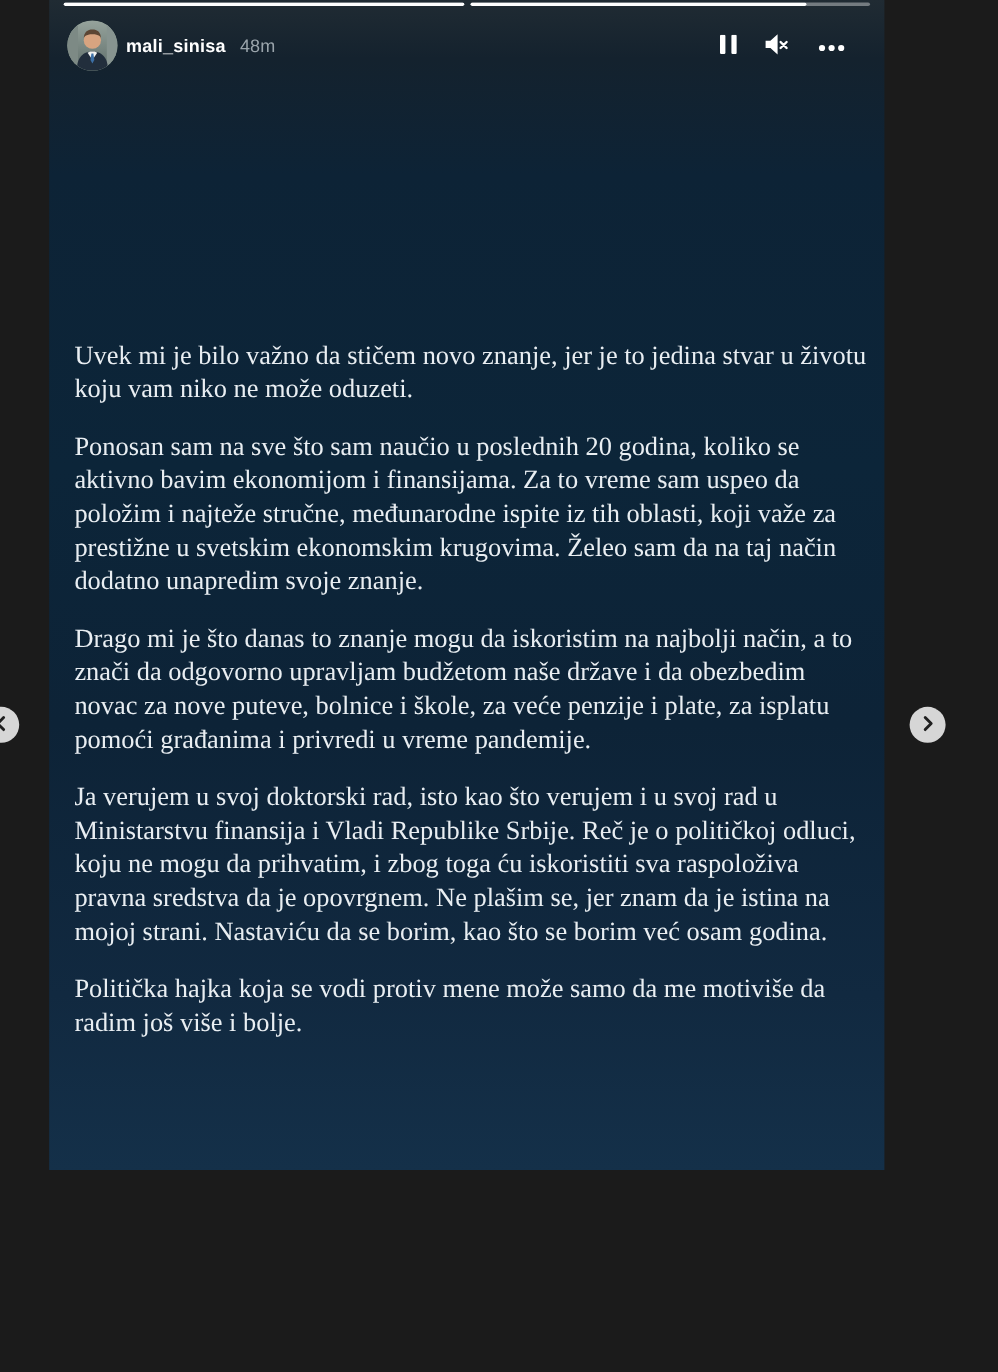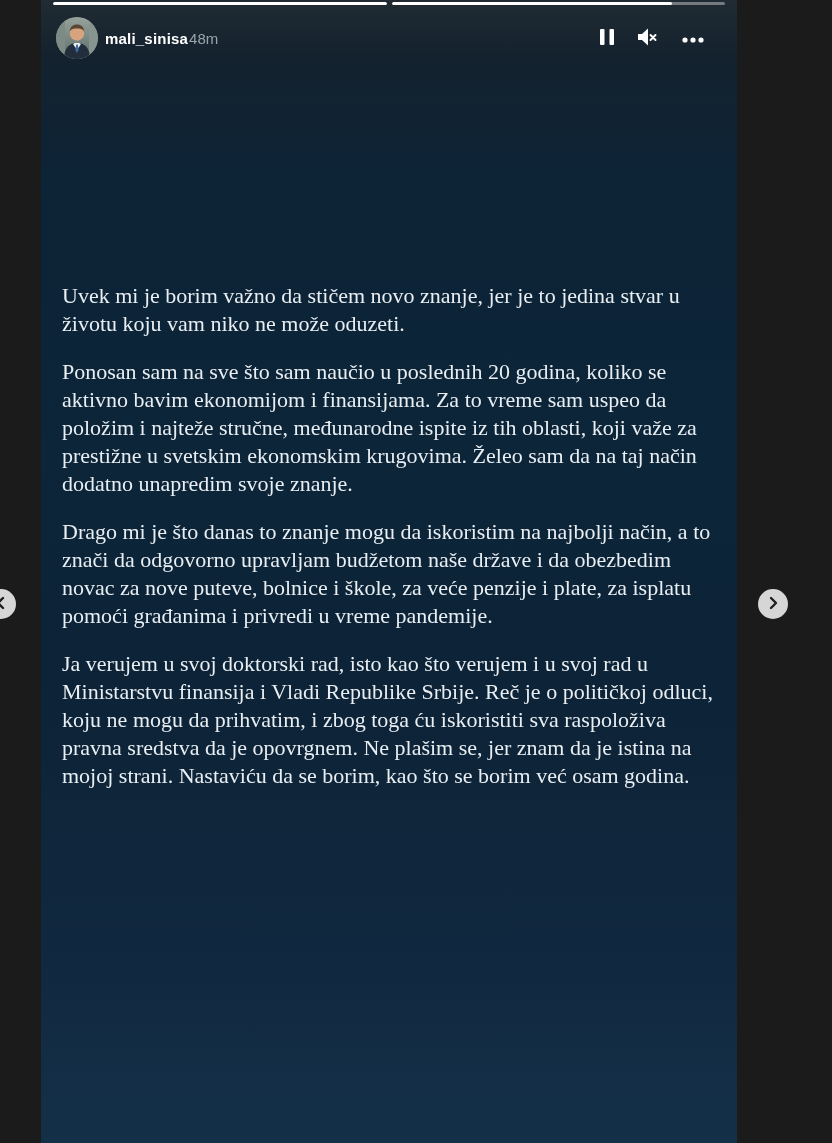--- a/index.html
+++ b/index.html
@@ -15,21 +15,21 @@
     position: relative;
     width: 832px;
     height: 1143px;
   }
   
   .story-card {
     position: absolute;
     left: 41px;
     top: 0;
     width: 696px;
-    height: 1143px;
+    height: 975px;
     background: linear-gradient(180deg,
       #202b33 0%,
       #14222e 5%,
       #0d2336 15%,
       #0c2539 40%,
       #0d2337 62%,
       #112940 85%,
       #143049 100%);
     overflow: hidden;
   }
@@ -77,21 +77,21 @@
   .avatar svg { display: block; }
   .username {
     margin-left: 7px;
     color: #ffffff;
     font-size: 15px;
     font-weight: 700;
     letter-spacing: 0.2px;
     cursor: pointer;
   }
   .timestamp {
-    margin-left: 1px;
+    margin-left: 12px;
     color: #9aa4ab;
     font-size: 15px;
   }
   .header-controls {
     margin-left: auto;
     display: flex;
     align-items: center;
     gap: 23px;
   }
   .icon-btn {
@@ -210,24 +210,25 @@
               <circle cx="3" cy="3" r="2.6" fill="#ffffff"></circle>
               <circle cx="11" cy="3" r="2.6" fill="#ffffff"></circle>
               <circle cx="19" cy="3" r="2.6" fill="#ffffff"></circle>
             </svg>
           </span>
         </button>
       </div>
     </div>
 
     <div class="story-text">
-      <p>Uvek mi je borim važno da stičem novo znanje, jer je to jedina stvar u životu koju vam niko ne može oduzeti.</p>
+      <p>Uvek mi je bilo važno da stičem novo znanje, jer je to jedina stvar u životu koju vam niko ne može oduzeti.</p>
       <p>Ponosan sam na sve što sam naučio u poslednih 20 godina, koliko se aktivno bavim ekonomijom i finansijama. Za to vreme sam uspeo da položim i najteže stručne, međunarodne ispite iz tih oblasti, koji važe za prestižne u svetskim ekonomskim krugovima. Želeo sam da na taj način dodatno unapredim svoje znanje.</p>
       <p>Drago mi je što danas to znanje mogu da iskoristim na najbolji način, a to znači da odgovorno upravljam budžetom naše države i da obezbedim novac za nove puteve, bolnice i škole, za veće penzije i plate, za isplatu pomoći građanima i privredi u vreme pandemije.</p>
       <p>Ja verujem u svoj doktorski rad, isto kao što verujem i u svoj rad u Ministarstvu finansija i Vladi Republike Srbije. Reč je o političkoj odluci, koju ne mogu da prihvatim, i zbog toga ću iskoristiti sva raspoloživa pravna sredstva da je opovrgnem. Ne plašim se, jer znam da je istina na mojoj strani. Nastaviću da se borim, kao što se borim već osam godina.</p>
+      <p>Politička hajka koja se vodi protiv mene može samo da me motiviše da radim još više i bolje.</p>
     </div>
 
   </div>
 
   <button class="nav-arrow next">
     <span>
       <svg width="14" height="14" viewBox="0 0 14 14">
         <polyline points="5,2 10,7 5,12" fill="none" stroke="#1f1f1f" stroke-width="2.4" stroke-linecap="round" stroke-linejoin="round"></polyline>
       </svg>
     </span>

